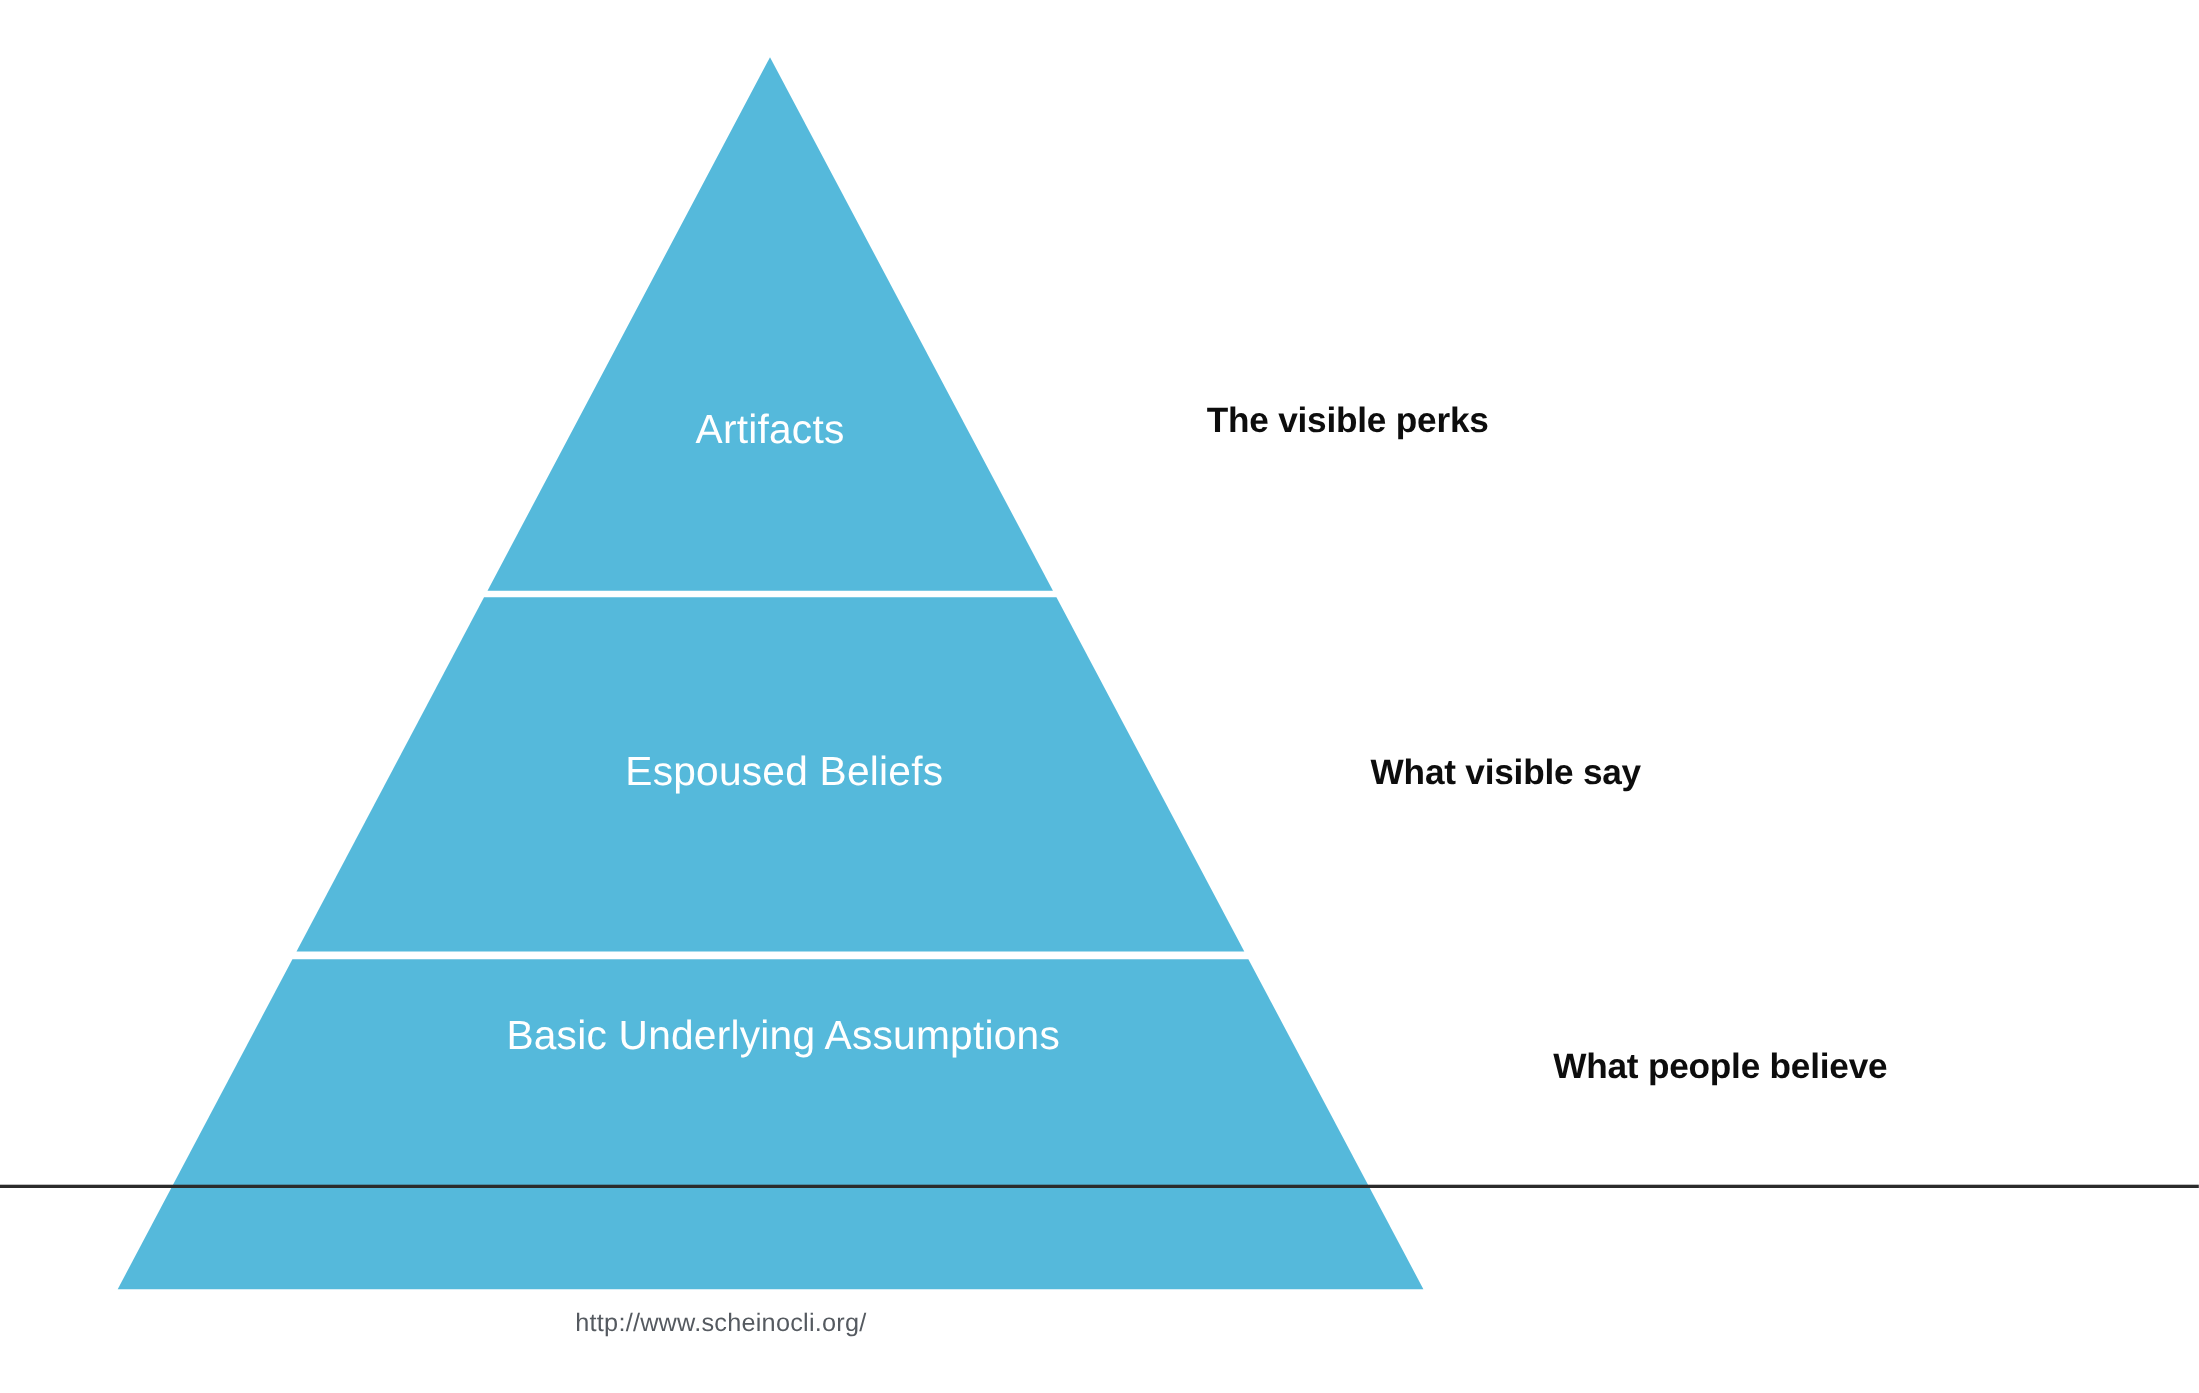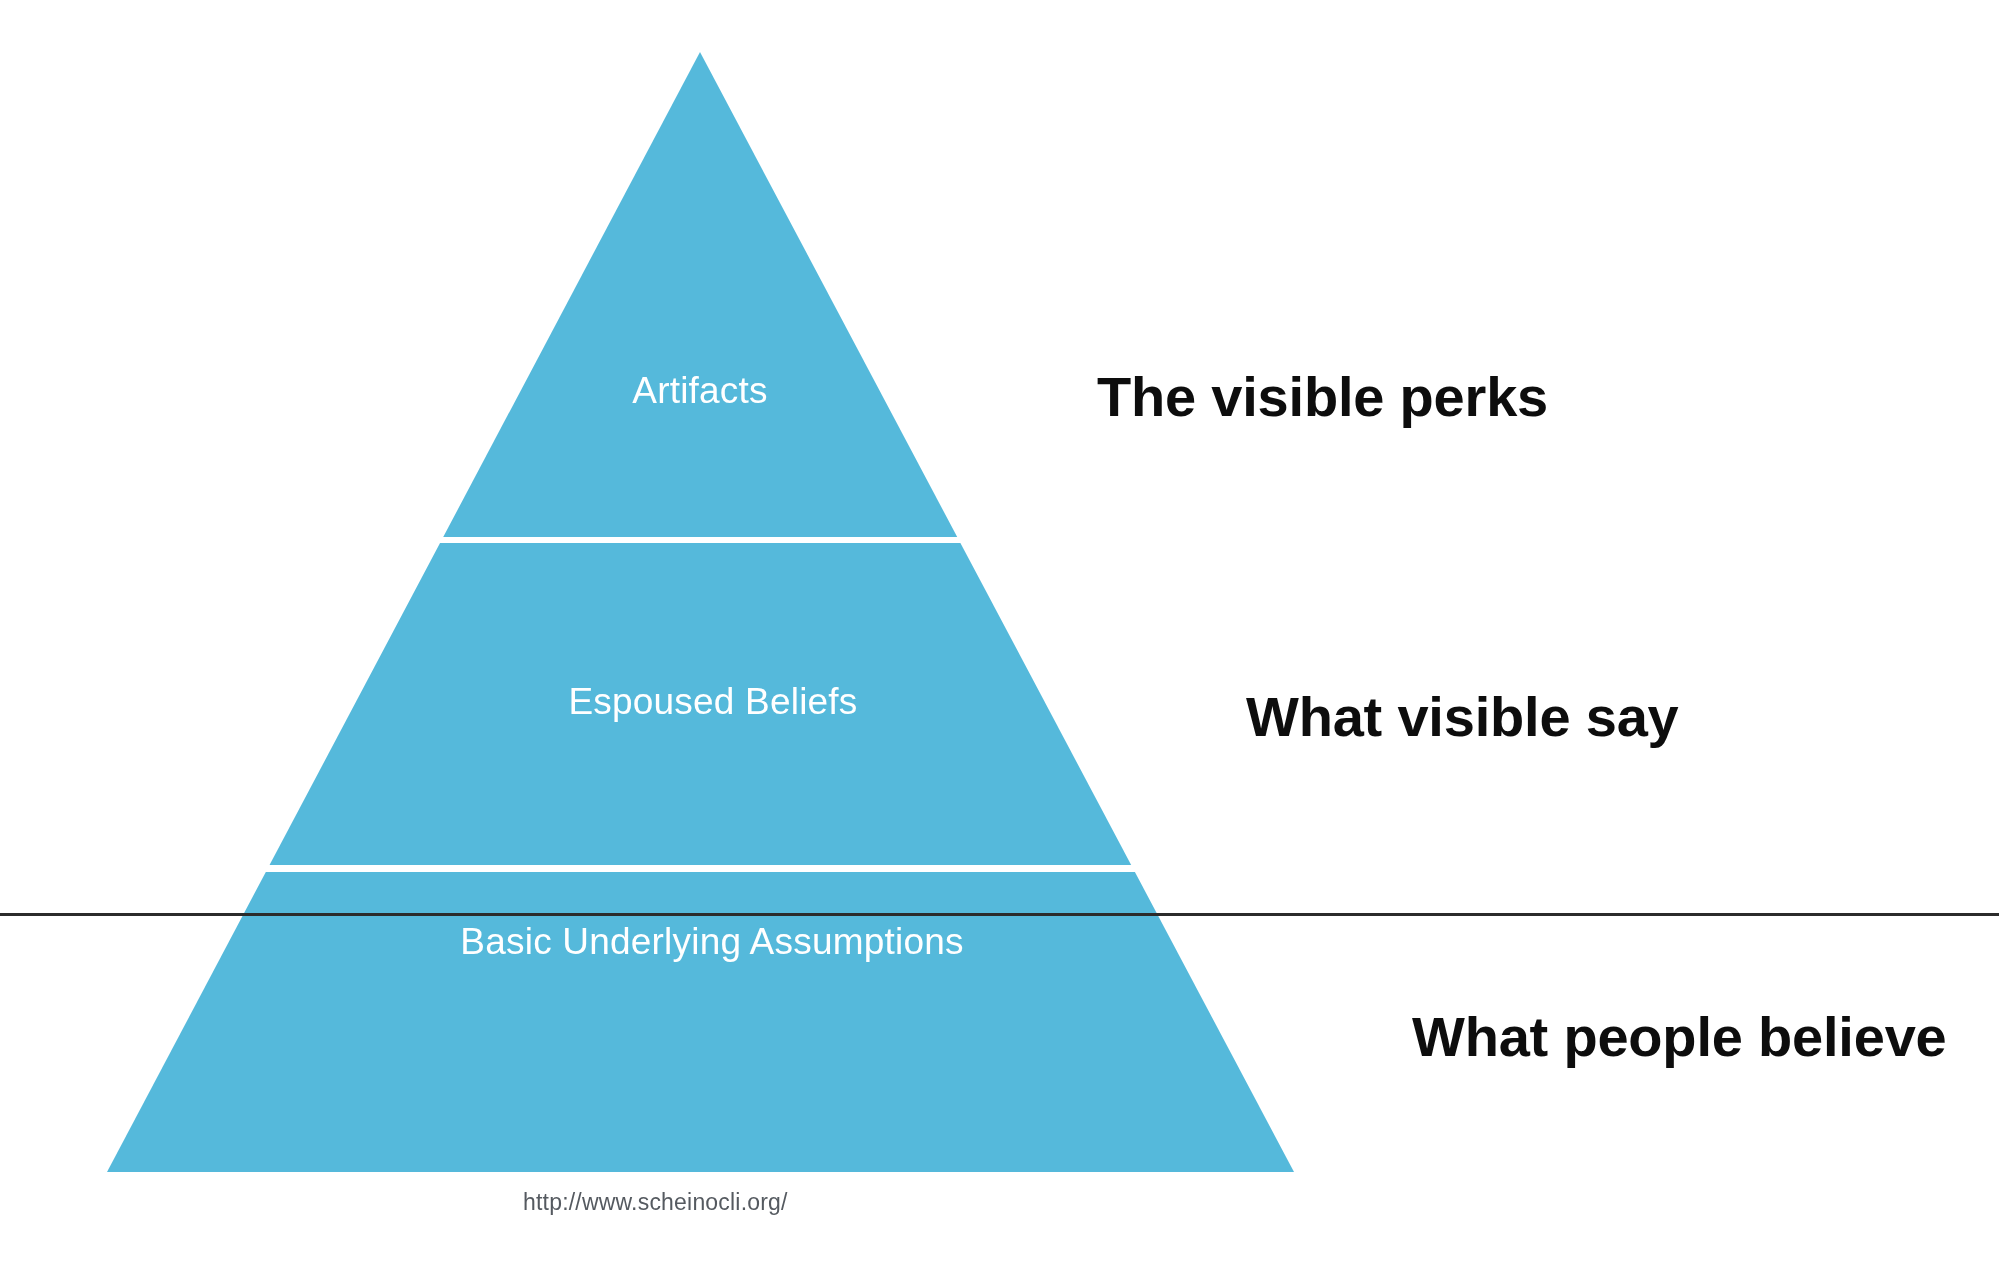--- a/index.html
+++ b/index.html
@@ -9,21 +9,21 @@
     width: 1999px;
     height: 1266px;
     background: #ffffff;
     font-family: "Liberation Sans", sans-serif;
     overflow: hidden;
   }
 
   #slide {
     position: relative;
     width: 1999px;
-    height: 916px;
+    height: 1080px;
     background: #ffffff;
   }
 
   
   #pyramid-figure {
     position: absolute;
     left: 0;
     top: 0;
     width: 1420px;
     height: 1220px;
@@ -72,28 +72,28 @@
     padding-right: 690px;
     padding-left: 24px;
   }
 
   
   .annotation {
     position: absolute;
     color: #0d0d0d;
     font-family: "Liberation Sans", sans-serif;
     font-weight: 700;
-    font-size: 56px;
+    font-size: 32px;
     letter-spacing: -0.2px;
     white-space: nowrap;
   }
 
   #annotation-artifacts  { left: 1097px; top: 364px; }
   #annotation-espoused   { left: 1246px; top: 684px; }
-  #annotation-assumptions{ left: 1412px; top: 1004px; }
+  #annotation-assumptions{ left: 1412px; top: 951px; }
 
   
   #source-url {
     position: absolute;
     left: 523px;
     top: 1189px;
     font-family: "Liberation Sans", sans-serif;
     font-size: 23px;
     font-weight: 400;
     color: #555a60;

